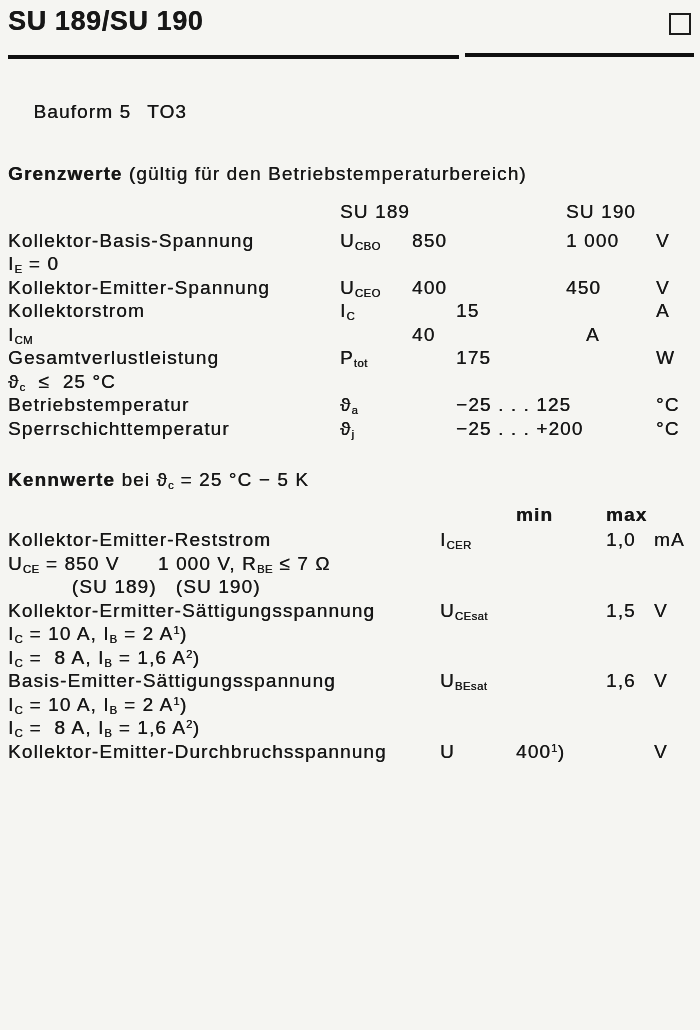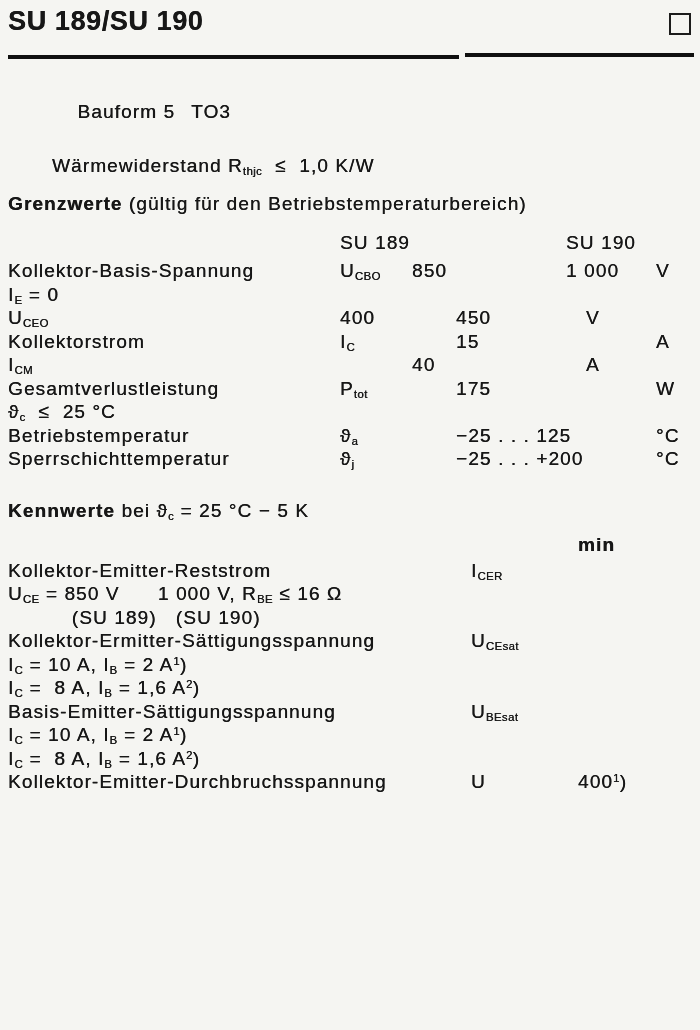--- a/index.html
+++ b/index.html
@@ -32,30 +32,30 @@
     background:transparent;
   }
   .subtitle{
     margin-top:13px;
     font-size:23px;font-weight:400;letter-spacing:1.9px;line-height:28.5px;
     white-space:pre;
   }
   .rule{position:relative;margin-top:16px;height:7px;}
   .rule .seg-l{position:absolute;left:0;width:66%;top:3px;height:4px;background:#101010;}
   .rule .seg-r{position:absolute;left:66.8%;right:-2px;top:1px;height:4px;background:#101010;}
-  .line{white-space:pre;margin-left:44px;}
+  .line{white-space:pre;}
   .bauform{margin-top:17px;}
   .bauform .val{margin-left:16px;}
   .thermal{margin-top:7px;}
   .sec-head{white-space:pre;}
   .grenz-head{margin-top:15px;}
   .kenn-head{margin-top:28px;}
   .row{display:grid;}
   .g{grid-template-columns:332px 72px 44px 110px 70px 56px;}
-  .k{grid-template-columns:432px 76px 90px 36px 50px;gap:31px;}
+  .k{grid-template-columns:432px 76px 90px 36px 50px;}
   .cell{white-space:pre;overflow:visible;}
   .num{}
   .g .unit{padding-left:20px;}
   .k .unit{padding-left:12px;}
   .hdr-row-g{margin-top:15px;font-weight:400;}
   .hdr-189{grid-column:2/4;}
   .hdr-mm{margin-top:11px;font-weight:700;}
   .tbl-g{margin-top:5px;}
   .tbl-k{margin-top:2px;}
 </style>
@@ -70,21 +70,20 @@
 
   <div class="rule">
     <div class="seg-l"></div>
     <div class="seg-r"></div>
   </div>
 
   <div class="line bauform">
     <span>Bauform 5</span><span class="val">TO3</span>
   </div>
 
-  <div class="line thermal"><span>Wärmewiderstand R</span><sub>thjc</sub><span>  ≤  1,0 K/W</span></div>
 
   <div class="sec-head grenz-head"><b>Grenzwerte</b><span> (gültig für den Betriebstemperaturbereich)</span></div>
 
   <div class="row g hdr-row-g">
     <span class="cell"></span>
     <span class="cell num hdr-189">SU 189</span>
     <span class="cell"></span>
     <span class="cell num">SU 190</span>
     <span class="cell"></span>
   </div>
@@ -103,20 +102,21 @@
       <div class="row g">
         <span class="cell"><span>I</span><sub>E</sub><span> = 0</span></span>
         <span class="cell"></span>
         <span class="cell num"></span>
         <span class="cell num"></span>
         <span class="cell num"></span>
         <span class="cell unit"></span>
       </div>
 
       <div class="row g">
+        <span class="cell">Kollektor-Emitter-Spannung</span>
         <span class="cell"><span>U</span><sub>CEO</sub></span>
         <span class="cell num">400</span>
         <span class="cell num"></span>
         <span class="cell num">450</span>
         <span class="cell unit">V</span>
       </div>
 
       <div class="row g">
         <span class="cell"></span>
         <span class="cell num"></span>
@@ -193,21 +193,21 @@
 
       <div class="row k">
         <span class="cell">Kollektor-Emitter-Reststrom</span>
         <span class="cell"><span>I</span><sub>CER</sub></span>
         <span class="cell num"></span>
         <span class="cell num">1,0</span>
         <span class="cell unit">mA</span>
       </div>
 
       <div class="row k">
-        <span class="cell"><span>U</span><sub>CE</sub><span> = 850 V      1 000 V, R</span><sub>BE</sub><span> ≤ 16 Ω</span></span>
+        <span class="cell"><span>U</span><sub>CE</sub><span> = 850 V      1 000 V, R</span><sub>BE</sub><span> ≤ 7 Ω</span></span>
         <span class="cell"></span>
         <span class="cell num"></span>
         <span class="cell num"></span>
         <span class="cell unit"></span>
       </div>
 
       <div class="row k">
         <span class="cell">          (SU 189)   (SU 190)</span>
         <span class="cell"></span>
         <span class="cell num"></span>

